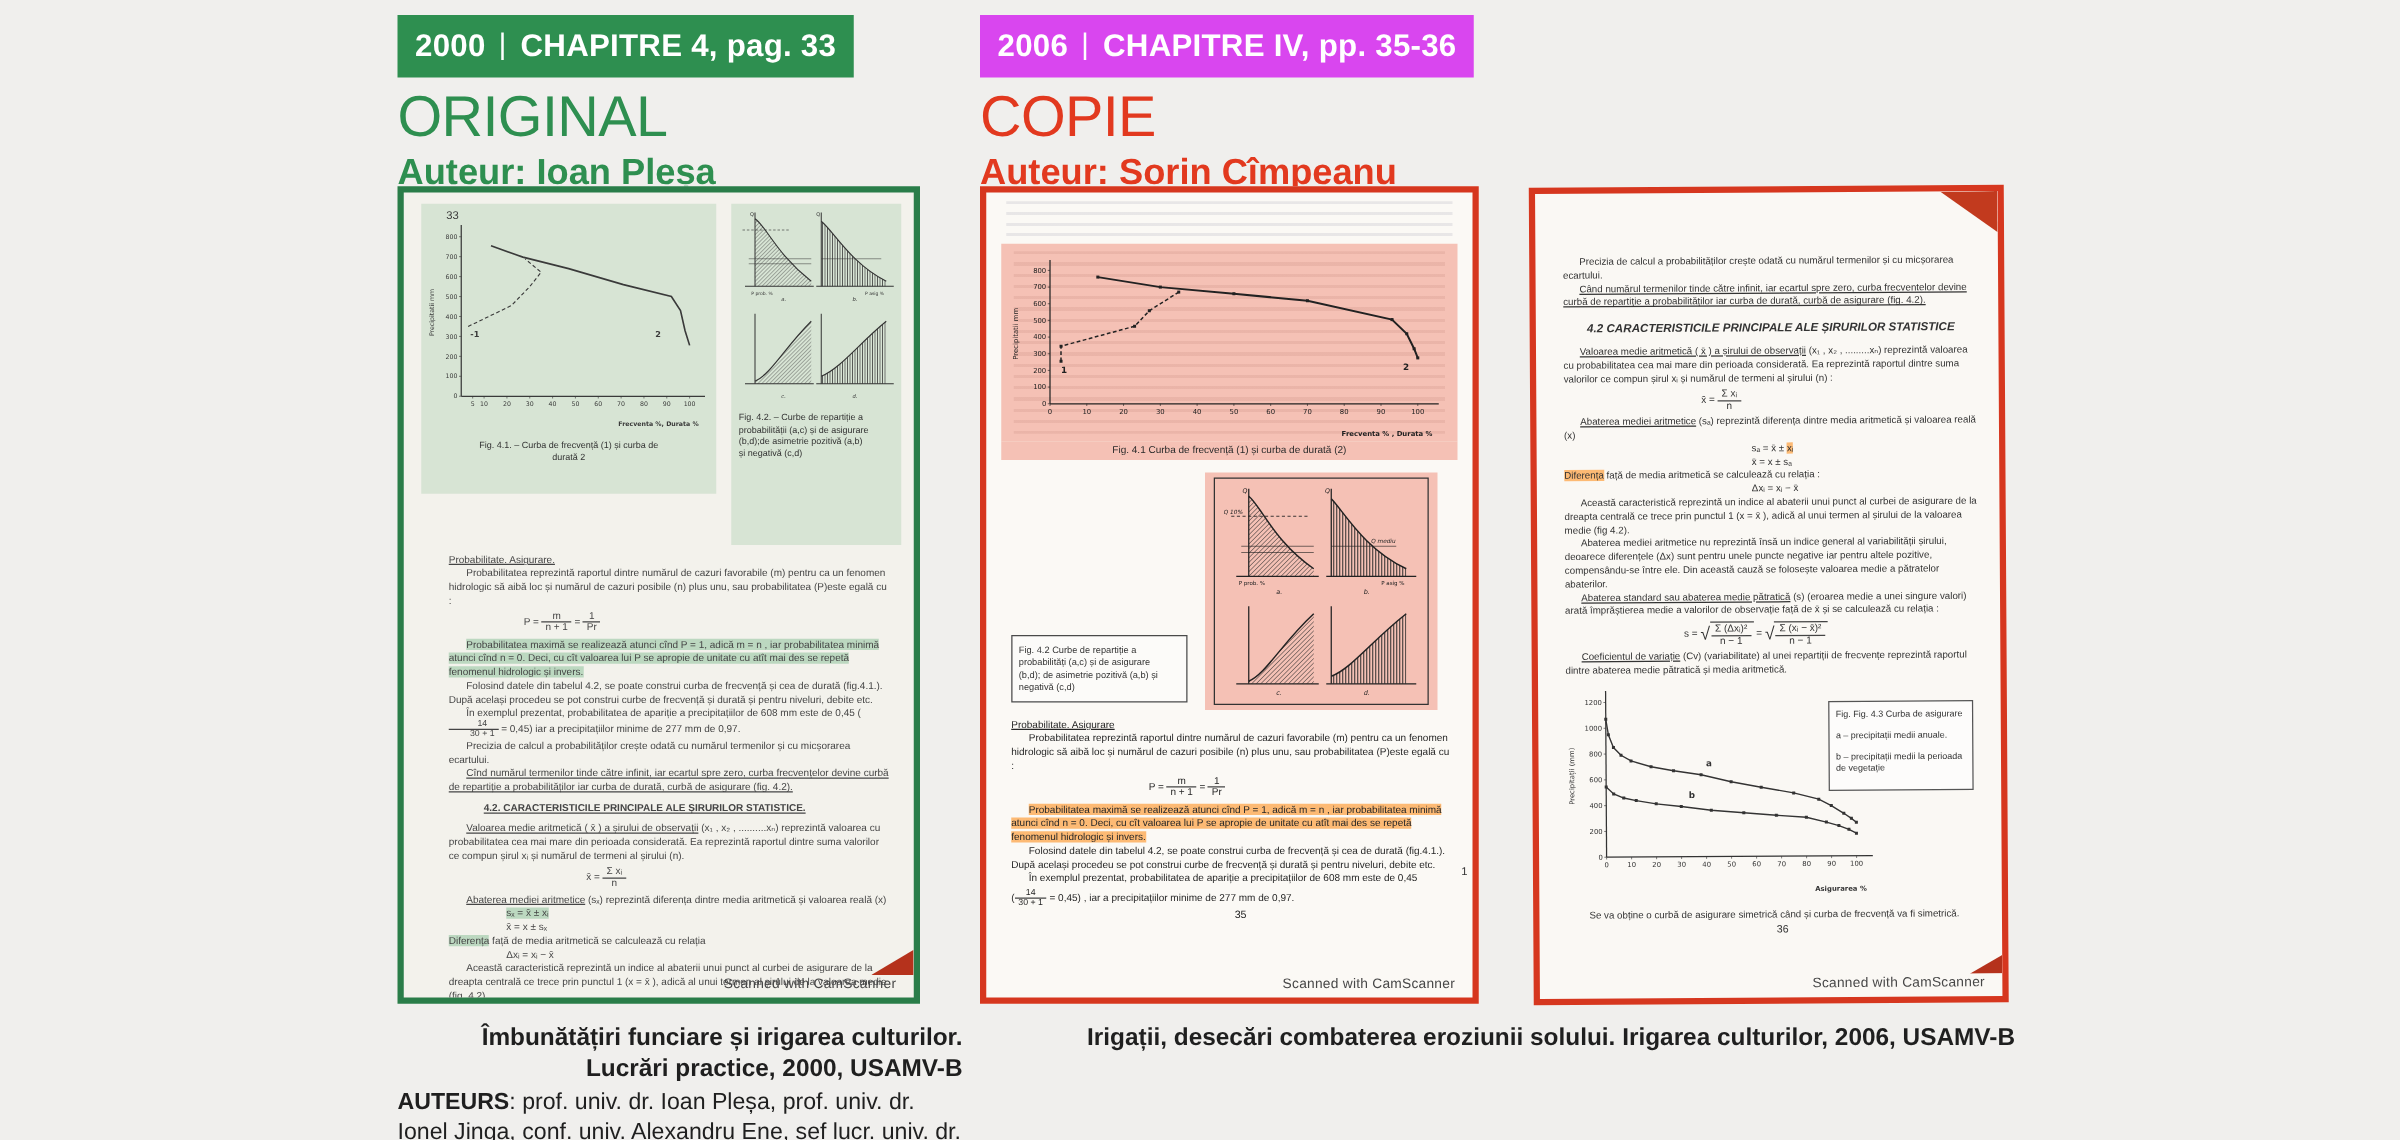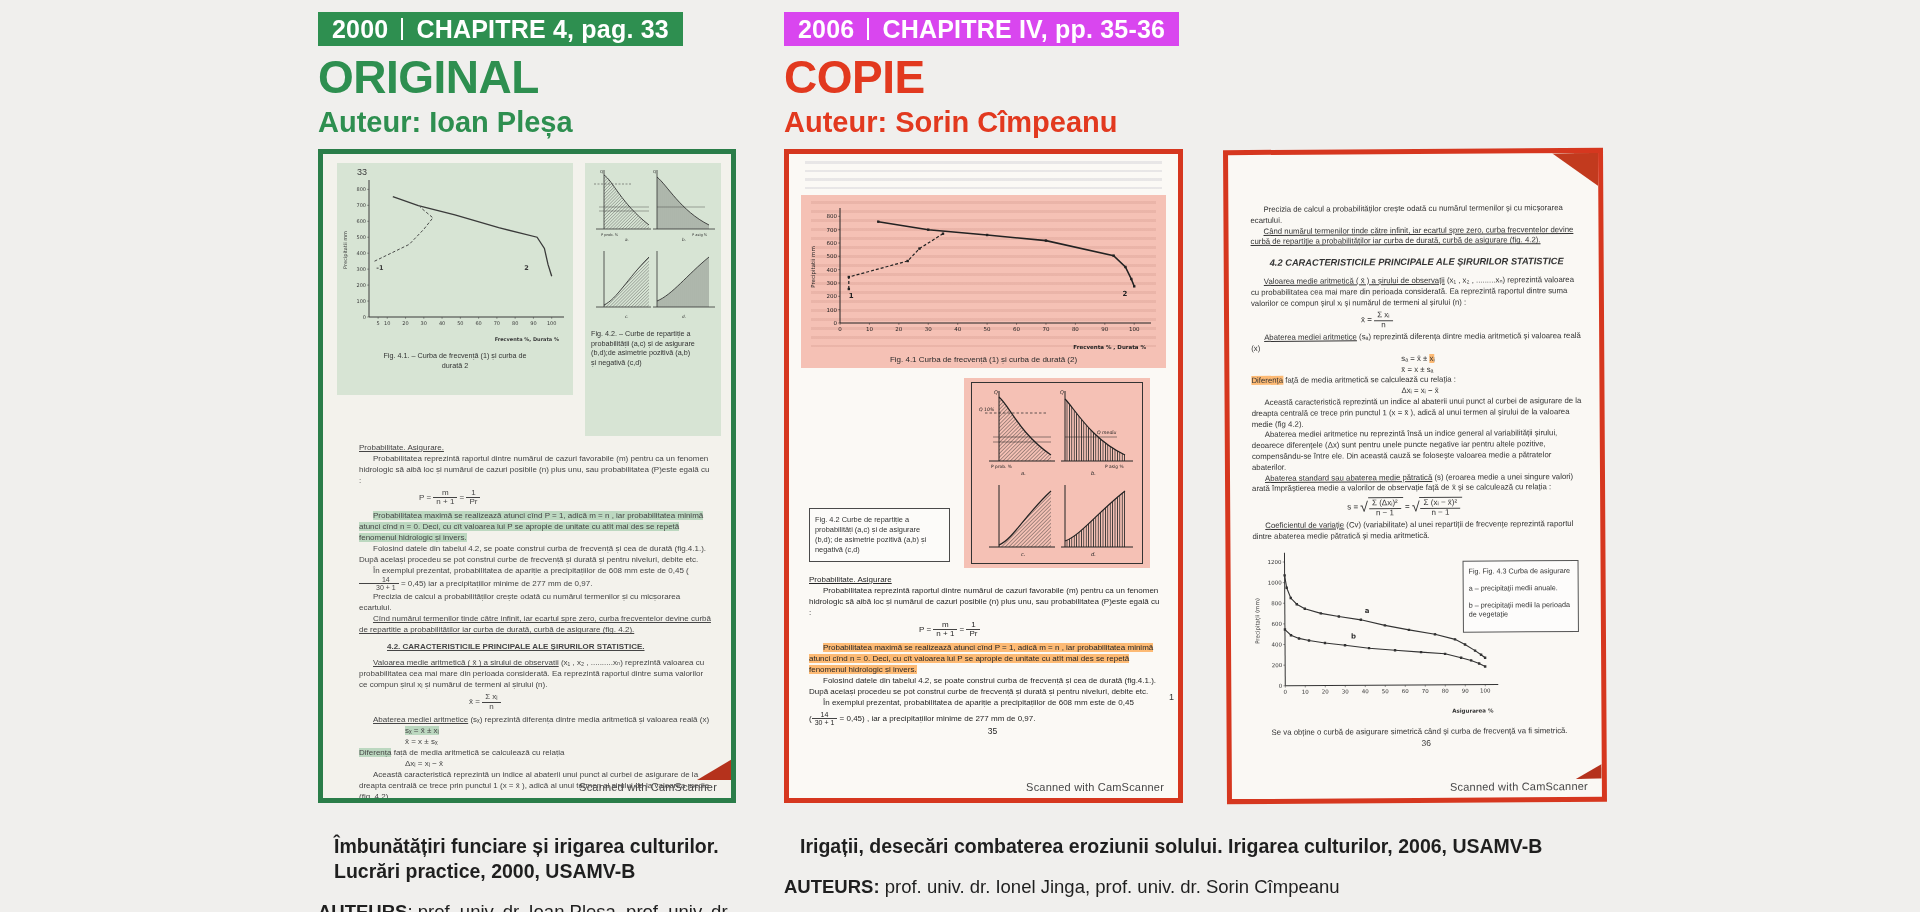--- a/index.html
+++ b/index.html
@@ -2,25 +2,25 @@
 <html><head>
 <meta charset="utf-8">
 <style>
   html,body{margin:0;padding:0;background:#f0efed;}
   .canvas{position:relative;width:1920px;height:912px;background:#f0efed;overflow:hidden;
           font-family:"Liberation Sans","DejaVu Sans",sans-serif;}
 
   
   .col-header{position:absolute;top:12px;}
   .col-left{left:318px;} .col-right{left:784px;}
-  .badge{display:inline-flex;align-items:center;height:34px;padding:0 14px;color:#fff;
+  .badge{display:inline-flex;align-items:center;height:50px;padding:0 14px;color:#fff;
          font-weight:700;font-size:25px;letter-spacing:.2px;}
   .badge.green{background:#2e8f50;} .badge.red{background:#d946ef;}
   .badge .sep{width:2px;height:22px;background:#fff;margin:0 13px;display:inline-block;}
-  .big-title{margin:8px 0 0 0;font-size:46px;line-height:46px;font-weight:700;letter-spacing:-.5px;}
+  .big-title{margin:8px 0 0 0;font-size:46px;line-height:46px;font-weight:400;letter-spacing:-.5px;}
   .sub-title{margin:7px 0 0 0;font-size:29px;line-height:30px;font-weight:700;}
   .green-t{color:#2e8f50;} .red-t{color:#e2391f;}
 
   
   .page{position:absolute;top:149px;height:654px;box-sizing:border-box;}
   .page-1{left:318px;width:418px;border:5px solid #2a7d49;background:#f3f2ec;}
   .page-2{left:784px;width:399px;border:5px solid #d6371f;background:#fbf9f5;}
   .page-3{left:1225px;width:380px;border:5px solid #d6371f;background:#faf8f4;transform:rotate(-.35deg);}
   .scan{position:relative;width:100%;height:100%;overflow:hidden;color:#454545;font-size:8px;line-height:11px;}
   .scan p{margin:0;text-indent:14px;}
@@ -81,21 +81,21 @@
   .legendbox{position:absolute;right:6px;top:14px;width:104px;border:1px solid #555;
              background:rgba(255,255,255,.6);font-size:7.2px;line-height:9.6px;padding:5px 5px;color:#333;}
   .legendbox p{text-indent:0 !important;margin:0 0 7px 0 !important;}
   .closing{text-align:center;margin-top:8px !important;text-indent:0 !important;}
   .p3-no{margin-top:14px;}
 
   
   .caption{position:absolute;top:818px;color:#1f1f1f;}
   .caption.left{left:318px;width:452px;}
   .caption.right{left:784px;width:828px;}
-  .cap-title{margin:16px;font-weight:700;font-size:19.5px;line-height:25px;}
+  .cap-title{margin:0;font-weight:700;font-size:19.5px;line-height:25px;text-align:right;}
   .cap-authors{margin:1px 0 0 0;font-size:18.5px;line-height:24px;font-weight:400;}
   .cap-authors b{font-weight:700;}
 
   svg text{font-family:"DejaVu Sans","Liberation Sans",sans-serif;}
 </style>
 </head>
 <body>
 
 <div class="canvas">
 
@@ -551,18 +551,15 @@
 
   <div class="caption left">
     <p class="cap-title">Îmbunătățiri funciare și irigarea culturilor. Lucrări practice, 2000, USAMV-B</p>
     <p class="cap-authors">
       <b>AUTEURS</b><span>: prof. univ. dr. Ioan Pleșa, prof. univ. dr. Ionel Jinga, conf. univ. Alexandru Ene, șef lucr. univ. dr. Sorin Cîmpeanu</span>
     </p>
   </div>
 
   <div class="caption right">
     <p class="cap-title">Irigații, desecări combaterea eroziunii solului. Irigarea culturilor, 2006, USAMV-B</p>
-    <p class="cap-authors">
-      <b>AUTEURS:</b><span> prof. univ. dr. Ionel Jinga, prof. univ. dr. Sorin Cîmpeanu</span>
-    </p>
   </div>
 
 </div>
 
 </body></html>

